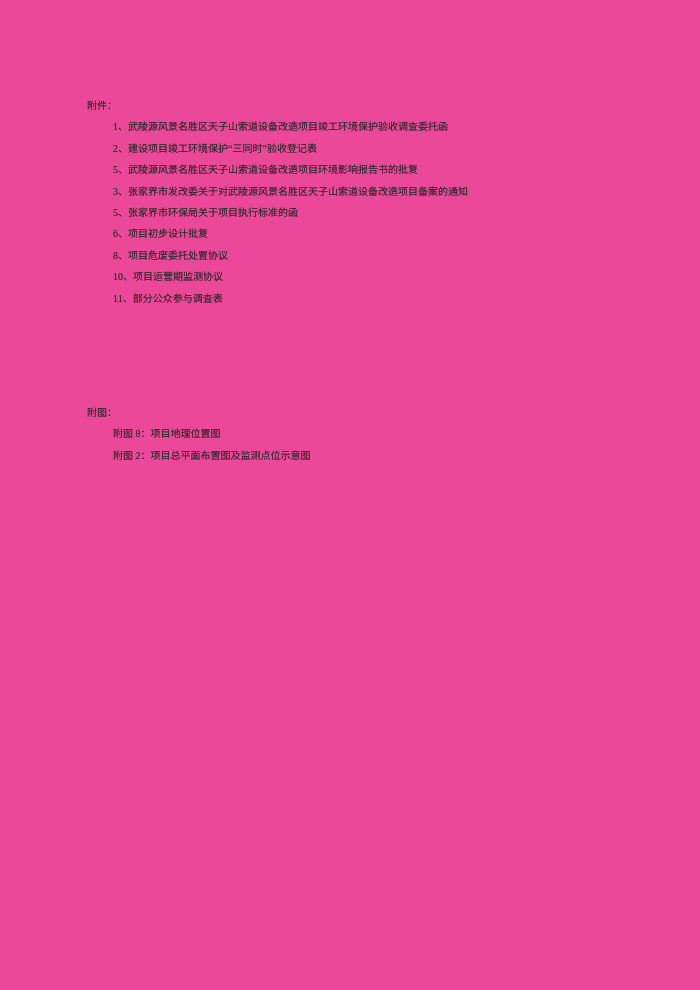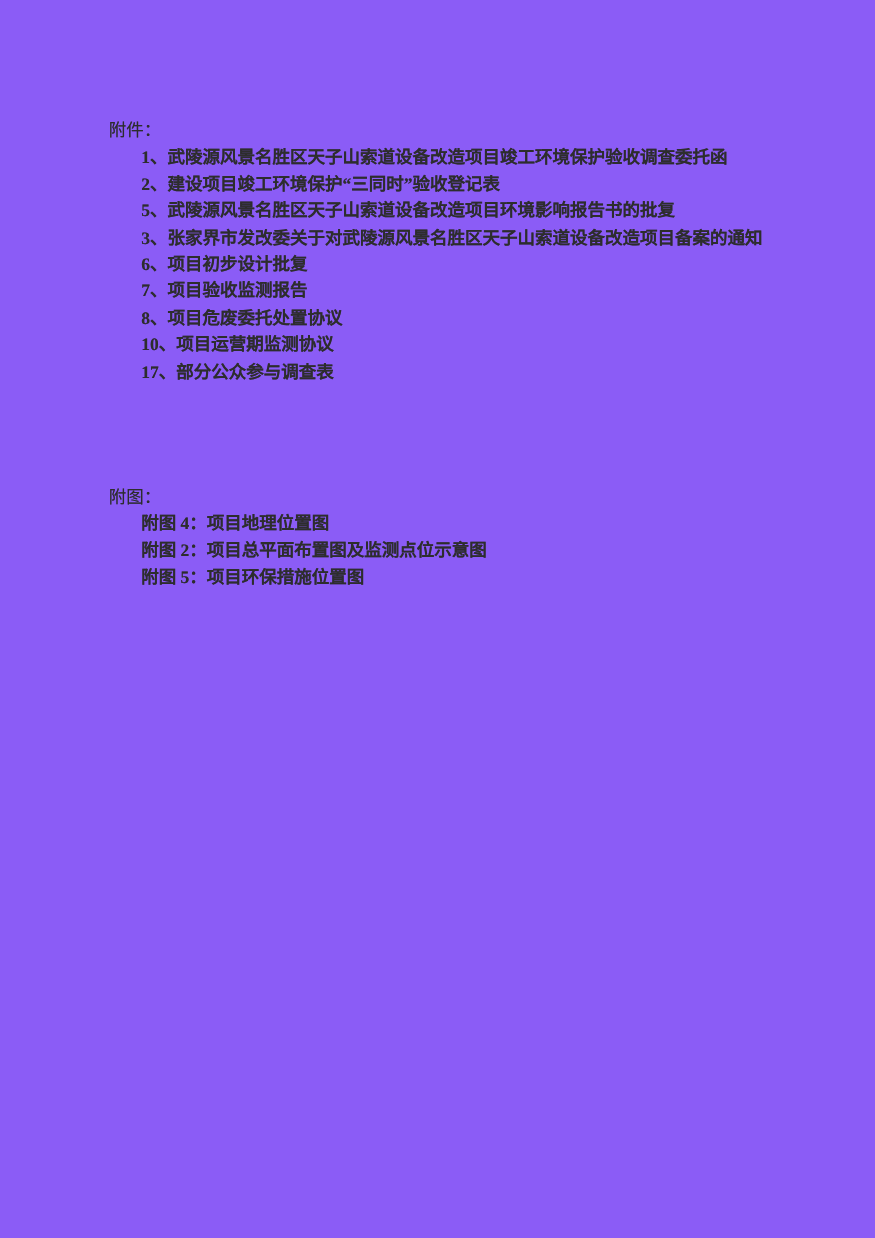--- a/index.html
+++ b/index.html
@@ -4,73 +4,71 @@
 <style>
   html, body {
     margin: 0;
     padding: 0;
     background: #ffffff;
   }
   .page {
     position: relative;
     width: 700px;
     height: 990px;
-    background: #8b5cf6;
+    background: #ec4899;
     overflow: hidden;
     font-family: "Liberation Serif", "DejaVu Serif", serif;
-    font-size: 14px;
+    font-size: 10px;
     color: #2d2d2d;
     
     text-shadow: 0 0 0.5px rgba(40,40,40,0.55);
   }
   .section {
     position: absolute;
     left: 87px;
     right: 40px;
   }
   .sec-attachments { top: 95px; }
-  .sec-figures     { top: 388px; }
+  .sec-figures     { top: 402px; }
   .section-heading {
     line-height: 21.4px;
     font-weight: normal;
     white-space: nowrap;
   }
   .doc-list {
     margin: 0 0 0 26px;
     padding: 0;
     list-style: none;
-    font-weight: bold;
   }
   .doc-list li {
     line-height: 21.4px;
     white-space: nowrap;
   }
 </style>
 </head>
 <body>
 
 <div class="page">
 
   <div class="section sec-attachments">
     <div class="section-heading">附件：</div>
     <ul class="doc-list">
       <li>1、武陵源风景名胜区天子山索道设备改造项目竣工环境保护验收调查委托函</li>
       <li>2、建设项目竣工环境保护“三同时”验收登记表</li>
       <li>5、武陵源风景名胜区天子山索道设备改造项目环境影响报告书的批复</li>
       <li>3、张家界市发改委关于对武陵源风景名胜区天子山索道设备改造项目备案的通知</li>
+      <li>5、张家界市环保局关于项目执行标准的函</li>
       <li>6、项目初步设计批复</li>
-      <li>7、项目验收监测报告</li>
       <li>8、项目危废委托处置协议</li>
       <li>10、项目运营期监测协议</li>
-      <li>17、部分公众参与调查表</li>
+      <li>11、部分公众参与调查表</li>
     </ul>
   </div>
 
   <div class="section sec-figures">
     <div class="section-heading">附图：</div>
     <ul class="doc-list">
-      <li>附图 4：项目地理位置图</li>
+      <li>附图 8：项目地理位置图</li>
       <li>附图 2：项目总平面布置图及监测点位示意图</li>
-      <li>附图 5：项目环保措施位置图</li>
     </ul>
   </div>
 
 </div>
 
 </body></html>

